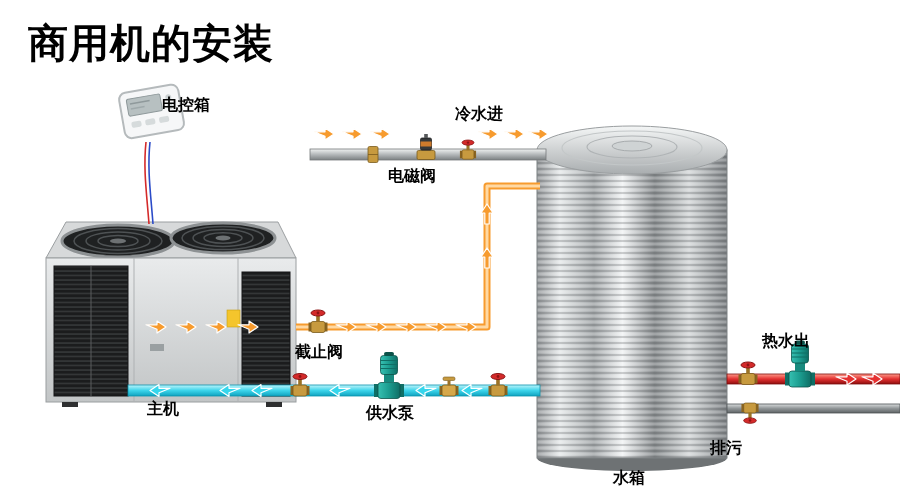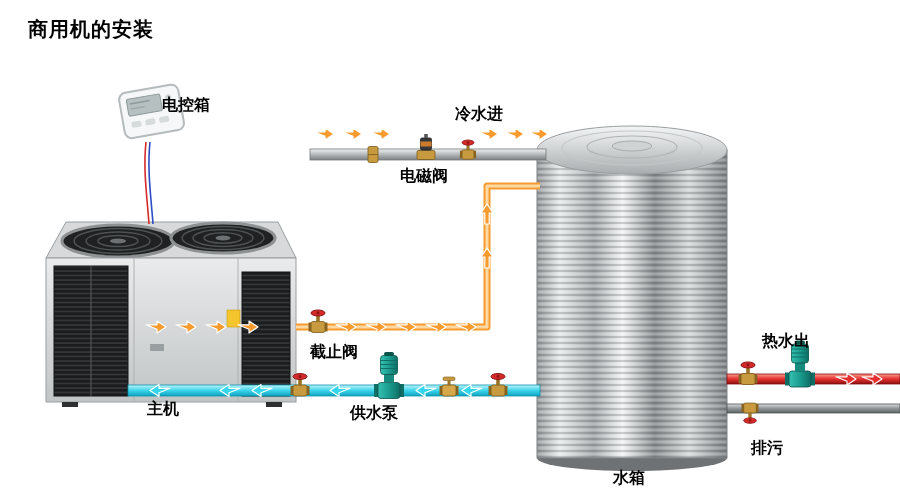--- a/index.html
+++ b/index.html
@@ -1,19 +1,19 @@
 <!DOCTYPE html>
 <html><head>
 <meta charset="utf-8">
 <style>
   html,body{margin:0;padding:0;}
   body{width:900px;height:500px;background:#ffffff;font-family:"Liberation Sans","DejaVu Sans",sans-serif;overflow:hidden;}
   .stage{position:relative;width:900px;height:500px;background:#ffffff;}
   .stage > svg{position:absolute;left:0;top:0;}
-  .title{position:absolute;left:28px;top:16px;font-size:20px;font-weight:bold;color:#000;letter-spacing:1px;}
+  .title{position:absolute;left:28px;top:16px;font-size:40px;font-weight:bold;color:#000;letter-spacing:1px;}
   .lbl{position:absolute;font-size:16px;font-weight:bold;color:#000;white-space:nowrap;}
 </style>
 </head>
 <body>
 
 <div class="stage">
 
 <svg width="900" height="500" viewBox="0 0 900 500">
   <defs>
     <linearGradient id="tankMetal" x1="0" y1="0" x2="1" y2="0">
@@ -227,21 +227,21 @@
   </g>
   <g fill="#e63030" stroke="#ffffff" stroke-width="1.2" stroke-linejoin="round">
     <use href="#aR" x="836" y="373"></use>
         <use href="#aR" x="862" y="373"></use>
   </g>
 </svg>
 
 <div class="title">商用机的安装</div>
 <div class="lbl" style="left:162px;top:95px">电控箱</div>
 <div class="lbl" style="left:455px;top:104px">冷水进</div>
-<div class="lbl" style="left:400px;top:166px">电磁阀</div>
-<div class="lbl" style="left:310px;top:342px">截止阀</div>
-<div class="lbl" style="left:350px;top:403px">供水泵</div>
+<div class="lbl" style="left:388px;top:166px">电磁阀</div>
+<div class="lbl" style="left:295px;top:342px">截止阀</div>
+<div class="lbl" style="left:366px;top:403px">供水泵</div>
 <div class="lbl" style="left:147px;top:399px">主机</div>
 <div class="lbl" style="left:613px;top:468px">水箱</div>
 <div class="lbl" style="left:762px;top:331px">热水出</div>
-<div class="lbl" style="left:751px;top:438px">排污</div>
+<div class="lbl" style="left:710px;top:438px">排污</div>
 
 </div>
 
 </body></html>

